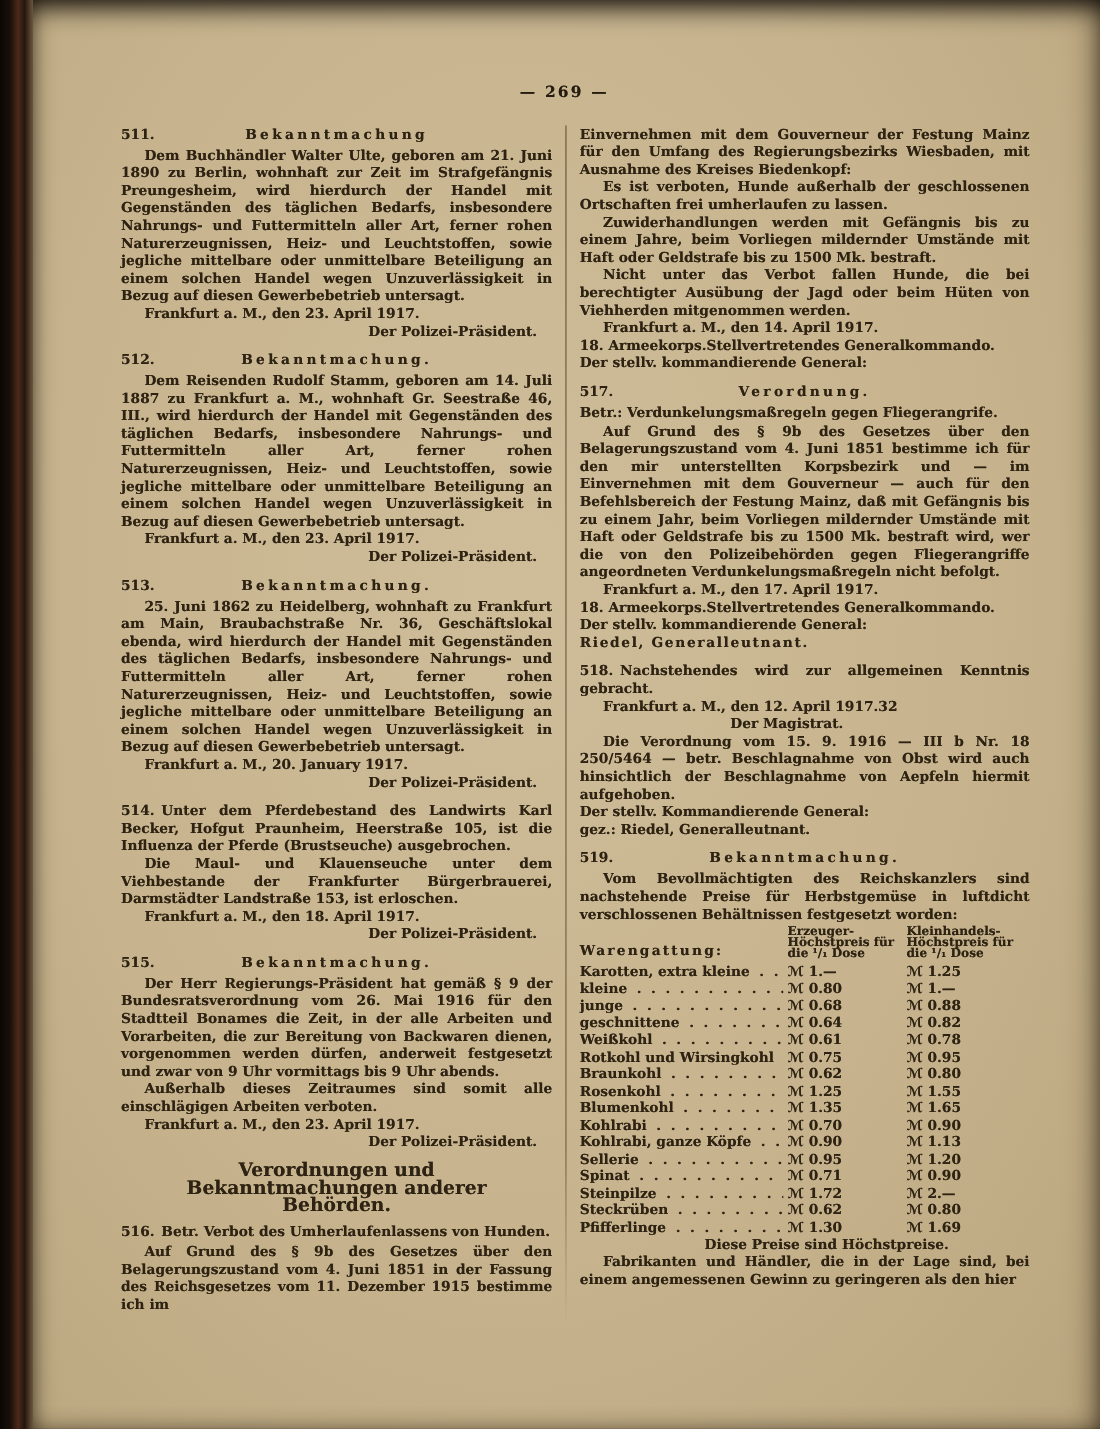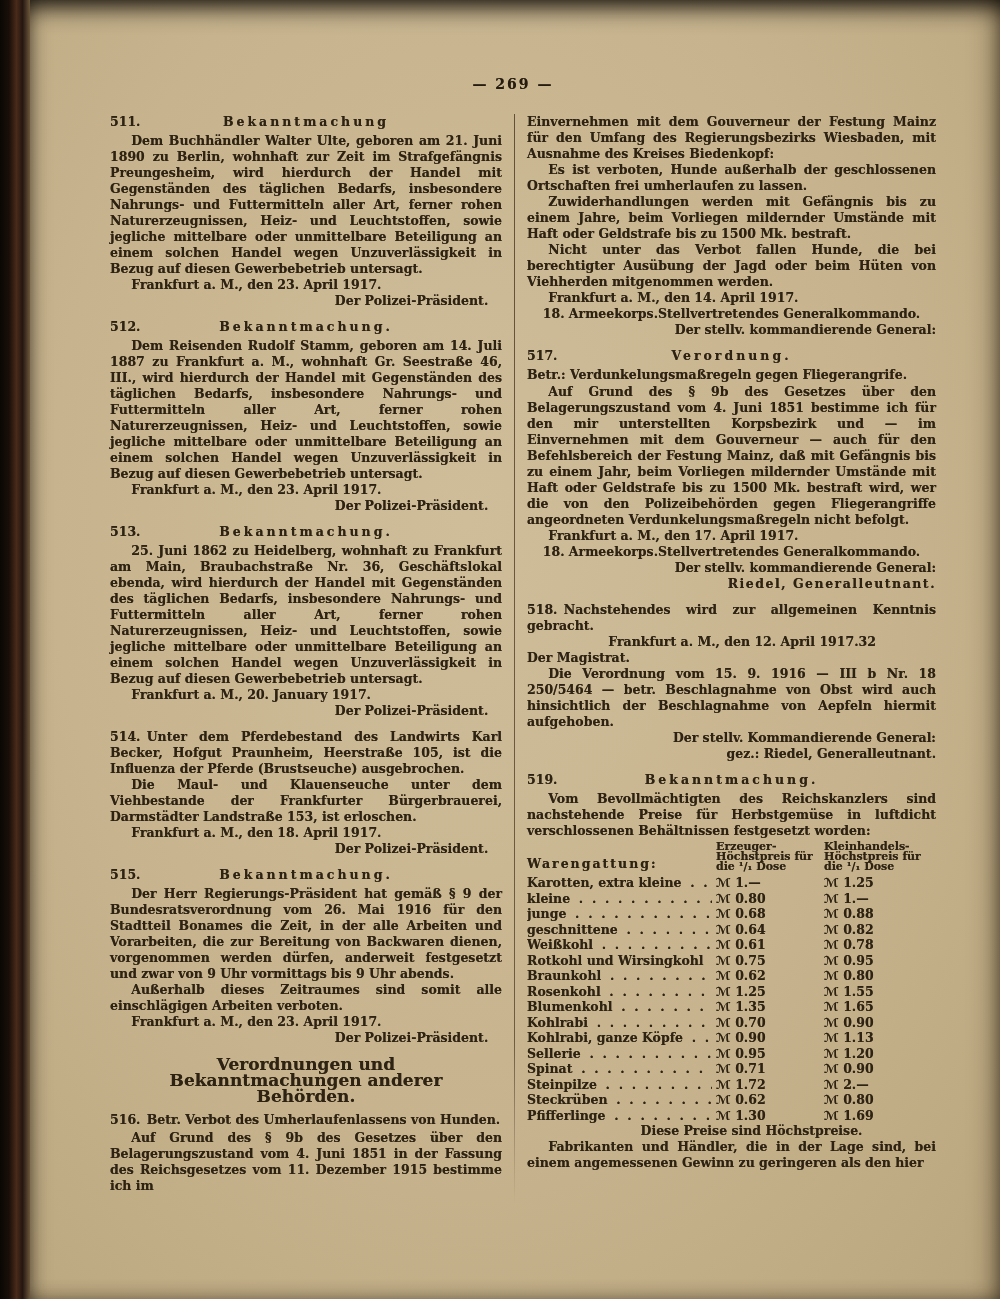--- a/index.html
+++ b/index.html
@@ -35,23 +35,23 @@
   .divider { width:1px; background:linear-gradient(rgba(80,62,40,.85) 0%, rgba(80,62,40,.75) 85%, rgba(80,62,40,0) 100%); }
   .sec { margin-bottom:10px; }
   .sec-head { position:relative; text-align:center; margin-bottom:3px; }
   .sec-head .num { position:absolute; left:0; letter-spacing:0; }
   .sec-head .title { letter-spacing:3px; }
   p.body { text-indent:1.7em; }
   p.noind { text-indent:0; }
   .run-num { margin-right:.5em; }
   .dateline { text-indent:1.7em; text-align:left; }
   .sig { text-align:right; padding-right:1.1em; }
-  .sig-mid { text-align:left; padding-right:2.6em; }
-  .center { text-align:right; }
-  .flexline { display:flex; justify-content:center; }
+  .sig-mid { text-align:center; padding-right:2.6em; }
+  .center { text-align:left; }
+  .flexline { display:flex; justify-content:flex-start; }
   .flexline .lead { padding-left:1.7em; }
   .other-heading { text-align:center; max-width:330px; margin:6px auto 8px; font-size:17px; }
   .h516 { margin-top:2px; margin-bottom:2px; }
   .betreff { margin-bottom:1px; }
   .spaced { letter-spacing:1.5px; }
   .ptable { margin-top:3px; }
   .thead { display:grid; grid-template-columns:1fr 104px 112px; align-items:end; margin-bottom:3px; column-gap:4px; }
   .th-waren { letter-spacing:2px; }
   .th-small { font-size:11px; line-height:10px; white-space:pre-line; text-align:left; }
   .trow { display:grid; grid-template-columns:1fr 104px 112px; line-height:15.5px; column-gap:4px; }

